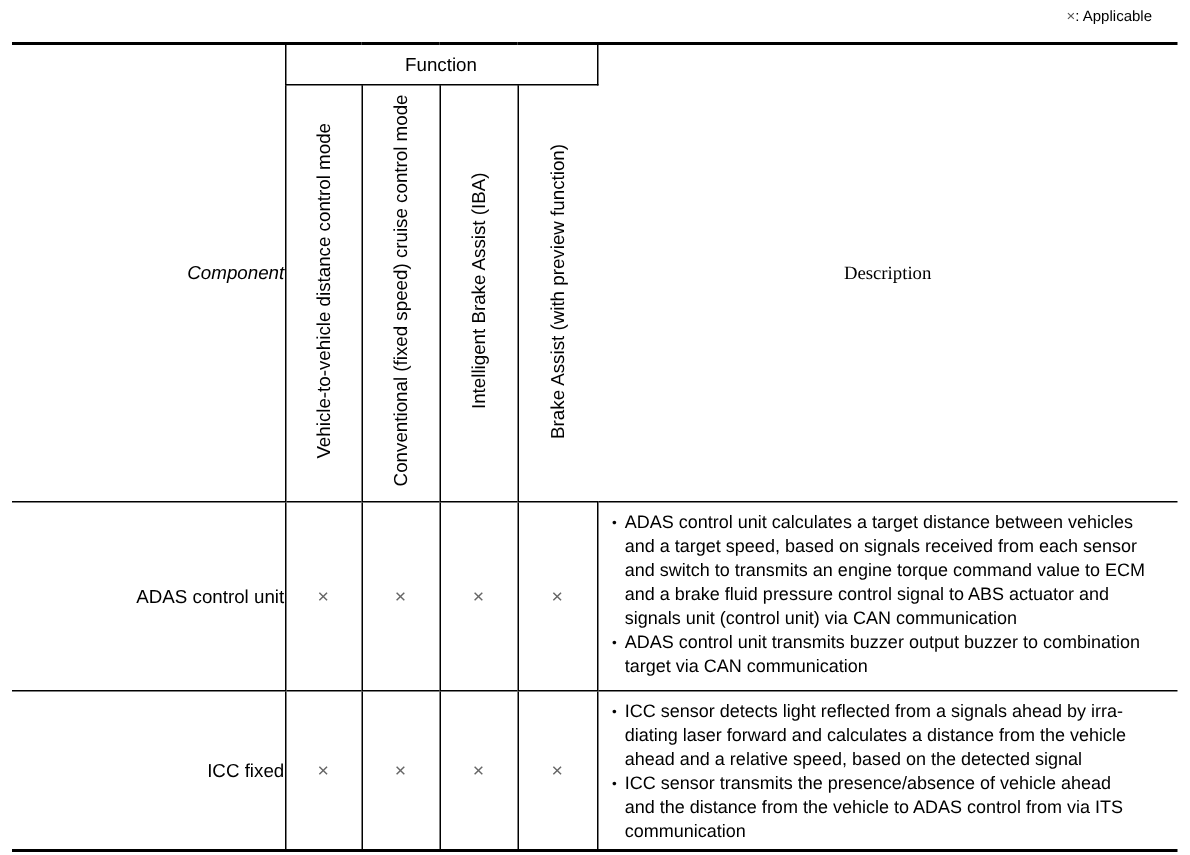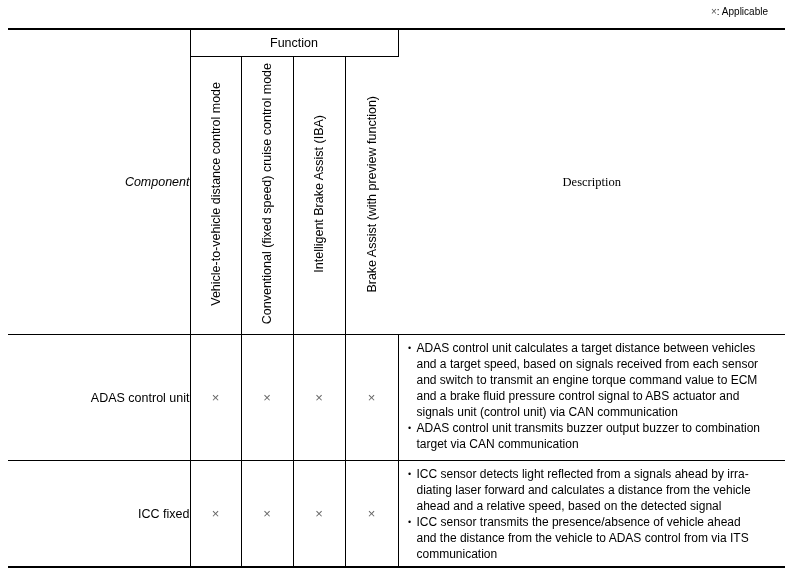--- a/index.html
+++ b/index.html
@@ -81,21 +81,21 @@
           <td class="x-cell">×</td>
           <td class="x-cell">×</td>
           <td class="x-cell">×</td>
           <td class="x-cell">×</td>
           <td class="desc-cell">
             <div class="bullet">
               <span class="dot">•</span>
               <div class="btext">
                 <div>ADAS control unit calculates a target distance between vehicles</div>
                 <div>and a target speed, based on signals received from each sensor</div>
-                <div>and switch to transmit an engine torque command value to ECM</div>
+                <div>and switch to transmits an engine torque command value to ECM</div>
                 <div>and a brake fluid pressure control signal to ABS actuator and</div>
                 <div>signals unit (control unit) via CAN communication</div>
               </div>
             </div>
             <div class="bullet">
               <span class="dot">•</span>
               <div class="btext">
                 <div>ADAS control unit transmits buzzer output buzzer to combination</div>
                 <div>target via CAN communication</div>
               </div>

